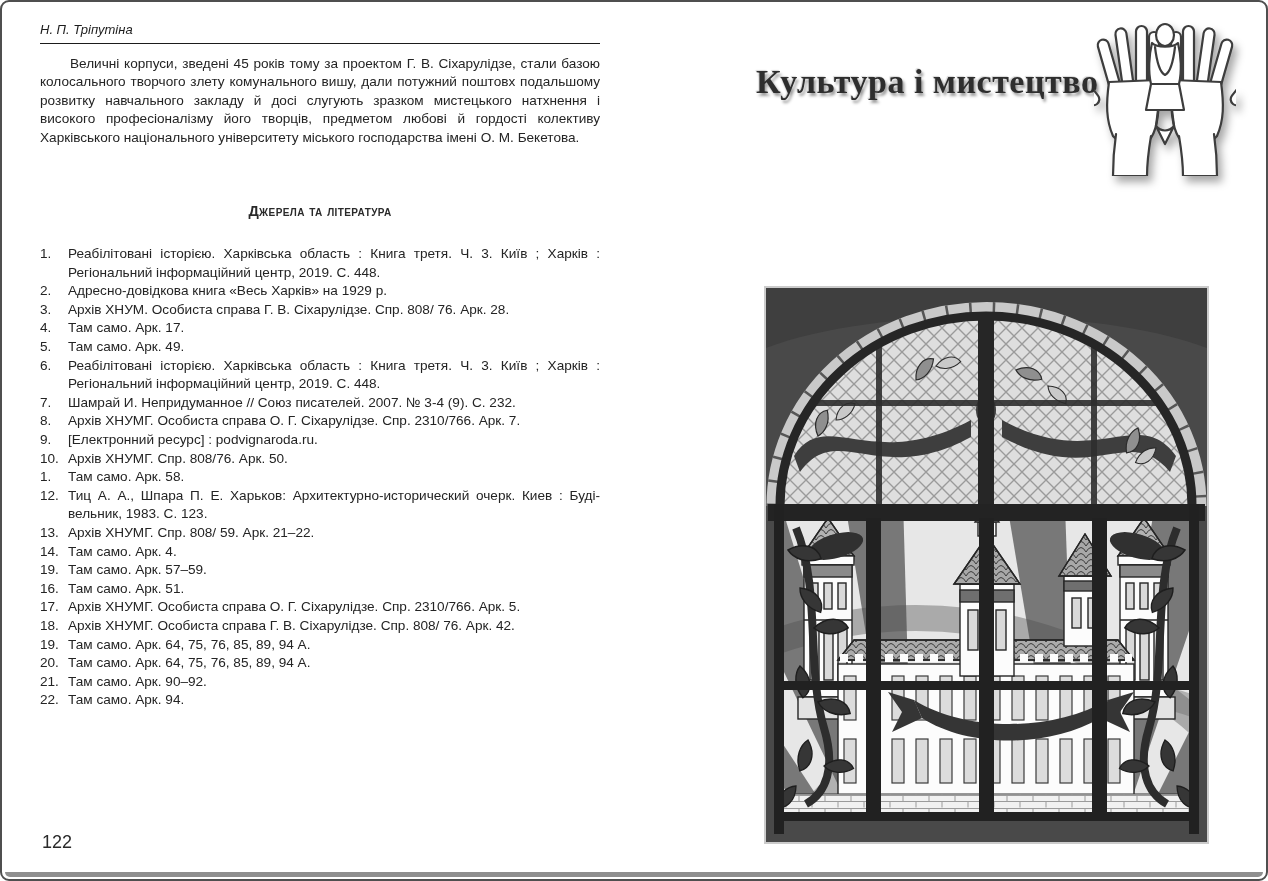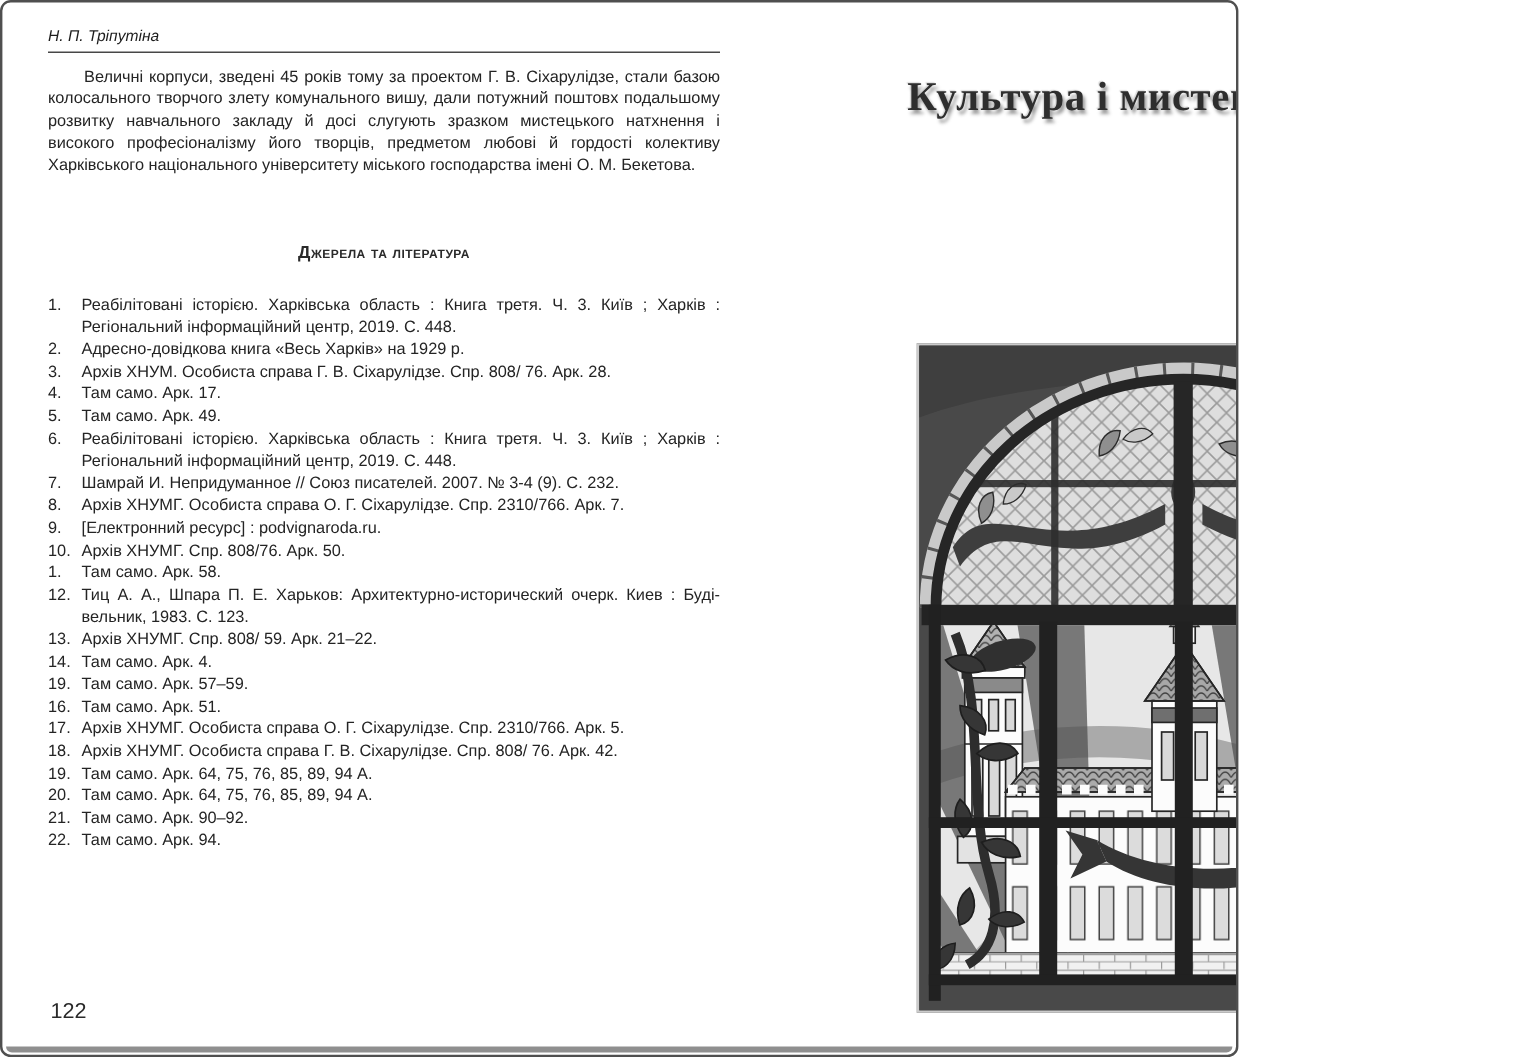--- a/index.html
+++ b/index.html
@@ -1,17 +1,17 @@
 <!DOCTYPE html>
 <html><head>
 <meta charset="utf-8">
 <style>
   html,body{margin:0;padding:0;background:#fff;}
   .sheet{
-    position:relative;width:1032px;height:881px;background:#fff;
+    position:relative;width:1268px;height:881px;background:#fff;
     border:2px solid #4f4f4f;border-radius:9px;box-sizing:border-box;overflow:hidden;
     font-family:"Liberation Sans",sans-serif;color:#222;
   }
   .bottom-bar{position:absolute;left:3px;right:3px;bottom:2px;height:5px;background:#8f8f8f;border-radius:0 0 6px 6px;}
   .page{position:absolute;top:0;height:881px;}
   .page-left{left:0;width:634px;}
   .page-right{left:634px;width:634px;}
   .lcol{position:absolute;left:38px;top:20px;width:560px;}
   .running-head{font-style:italic;font-size:13px;line-height:15px;color:#1d1d1d;
     padding-bottom:6px;border-bottom:1.4px solid #1b1b1b;}

